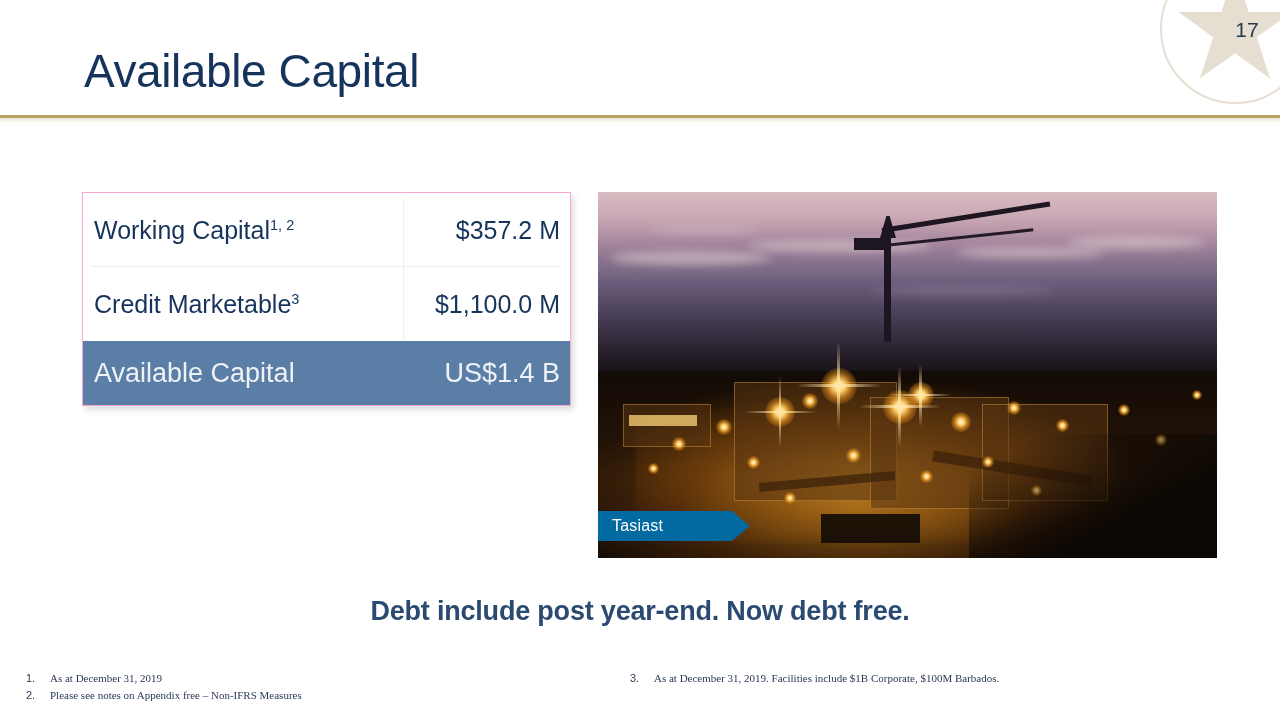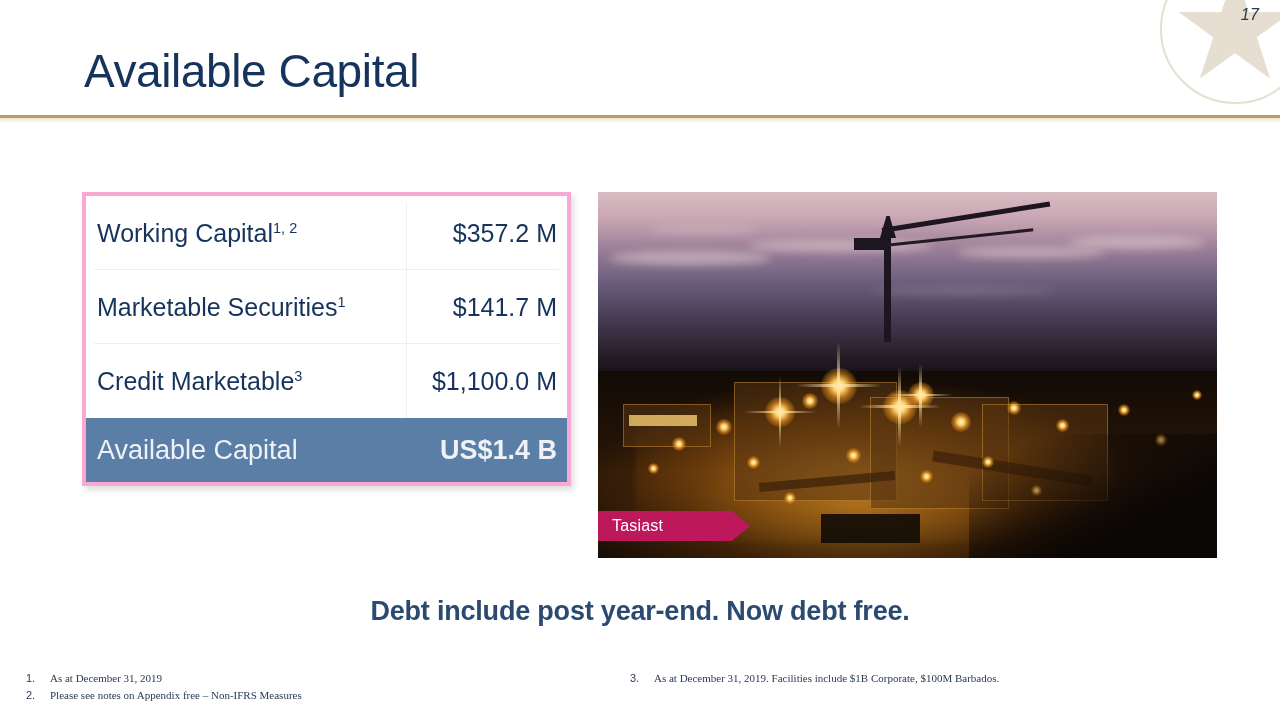--- a/index.html
+++ b/index.html
@@ -38,26 +38,25 @@
     top: 17px;
     width: 116px;
     height: 116px;
     background: #e6dfd1;
     clip-path: polygon(50% 0%, 61.8% 35.3%, 98.8% 35.3%, 68.8% 57.2%,
                        80.3% 92.7%, 50% 70.8%, 19.7% 92.7%, 31.2% 57.2%,
                        1.2% 35.3%, 38.2% 35.3%);
   }
   .page-number {
     position: absolute;
-    top: 6px;
+    top: 18px;
     right: 21px;
-    font-size: 16px;
+    font-size: 21px;
     color: #2b3a4a;
     letter-spacing: 0.2px;
-    font-style: italic;
   }
 
   
   .slide-title {
     position: absolute;
     left: 84px;
     top: 46px;
     font-size: 46px;
     font-weight: 400;
     color: #16335c;
@@ -81,21 +80,21 @@
     background: linear-gradient(to bottom, rgba(183,161,100,.28), rgba(183,161,100,0));
   }
 
   
   .cap-table {
     position: absolute;
     left: 82px;
     top: 192px;
     width: 489px;
     background: #ffffff;
-    border: 4px solid #f9a8d4;
+    border: 1px solid #f9a8d4;
     box-shadow: 3px 4px 6px rgba(0,0,0,0.13);
     box-sizing: border-box;
   }
   .cap-row {
     display: flex;
     align-items: center;
     height: 74px;
     position: relative;
   }
   .cap-row.divided::after {
@@ -137,21 +136,21 @@
   }
   .cap-row.total {
     background: #5a7ea6;
     height: 64px;
   }
   .cap-row.total .cap-label,
   .cap-row.total .cap-value {
     color: #eef2f6;
     font-size: 27px;
   }
-  .cap-row.total .cap-value { font-weight: 700; }
+  .cap-row.total .cap-value { font-weight: 400; }
 
   
   .photo {
     position: absolute;
     left: 598px;
     top: 192px;
     width: 619px;
     height: 366px;
     overflow: hidden;
     background: #0a0603;
@@ -285,21 +284,21 @@
     background: linear-gradient(to top left, #0b0704 30%, rgba(11,7,4,0) 85%);
   }
 
   
   .site-banner {
     position: absolute;
     left: 0px;
     top: 319px;
     width: 152px;
     height: 30px;
-    background: #be185d;
+    background: #0369a1;
     clip-path: polygon(0 0, 88% 0, 100% 50%, 88% 100%, 0 100%);
     display: flex;
     align-items: center;
   }
   .site-banner span {
     padding-left: 14px;
     color: #ffffff;
     font-size: 16px;
     letter-spacing: 0.2px;
   }
@@ -358,24 +357,20 @@
 <div class="gold-rule-shadow"></div>
 
 <div class="cap-table">
   <div class="col-divider"></div>
 
   <div class="cap-row divided">
     <div class="cap-label"><span>Working Capital</span><sup>1, 2</sup></div>
     <div class="cap-value">$357.2 M</div>
   </div>
 
-  <div class="cap-row divided">
-    <div class="cap-label"><span>Marketable Securities</span><sup>1</sup></div>
-    <div class="cap-value">$141.7 M</div>
-  </div>
 
   <div class="cap-row">
     <div class="cap-label"><span>Credit Marketable</span><sup>3</sup></div>
     <div class="cap-value">$1,100.0 M</div>
   </div>
 
 
   <div class="cap-row total">
     <div class="cap-label">Available Capital</div>
     <div class="cap-value">US$1.4 B</div>

